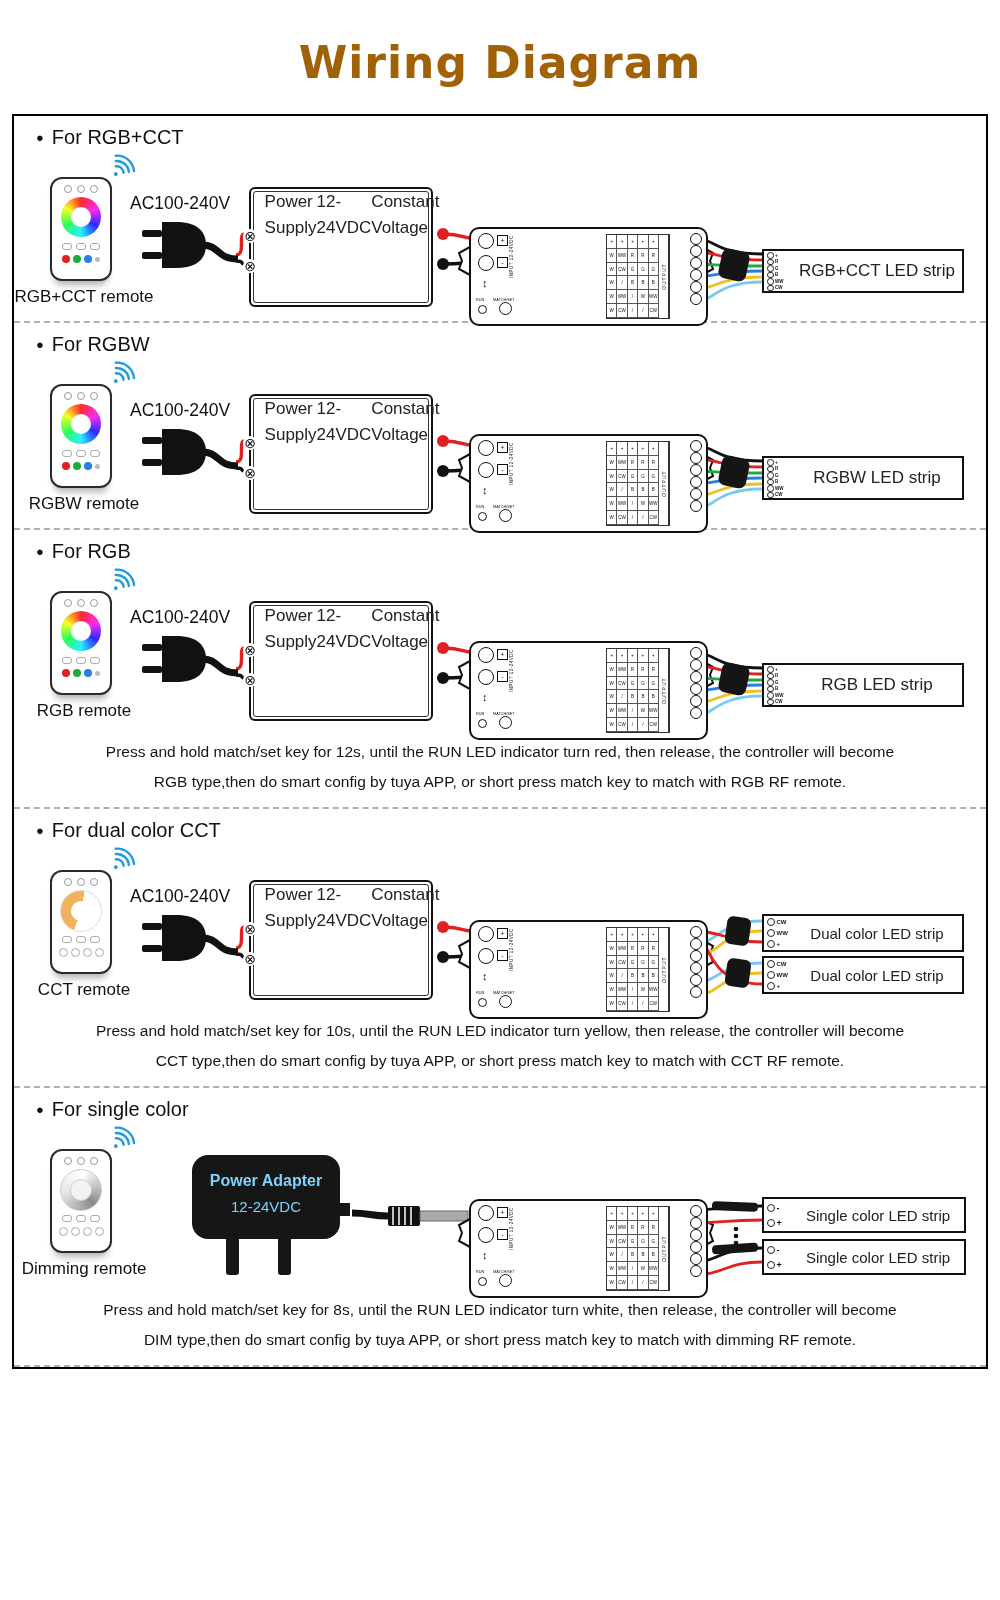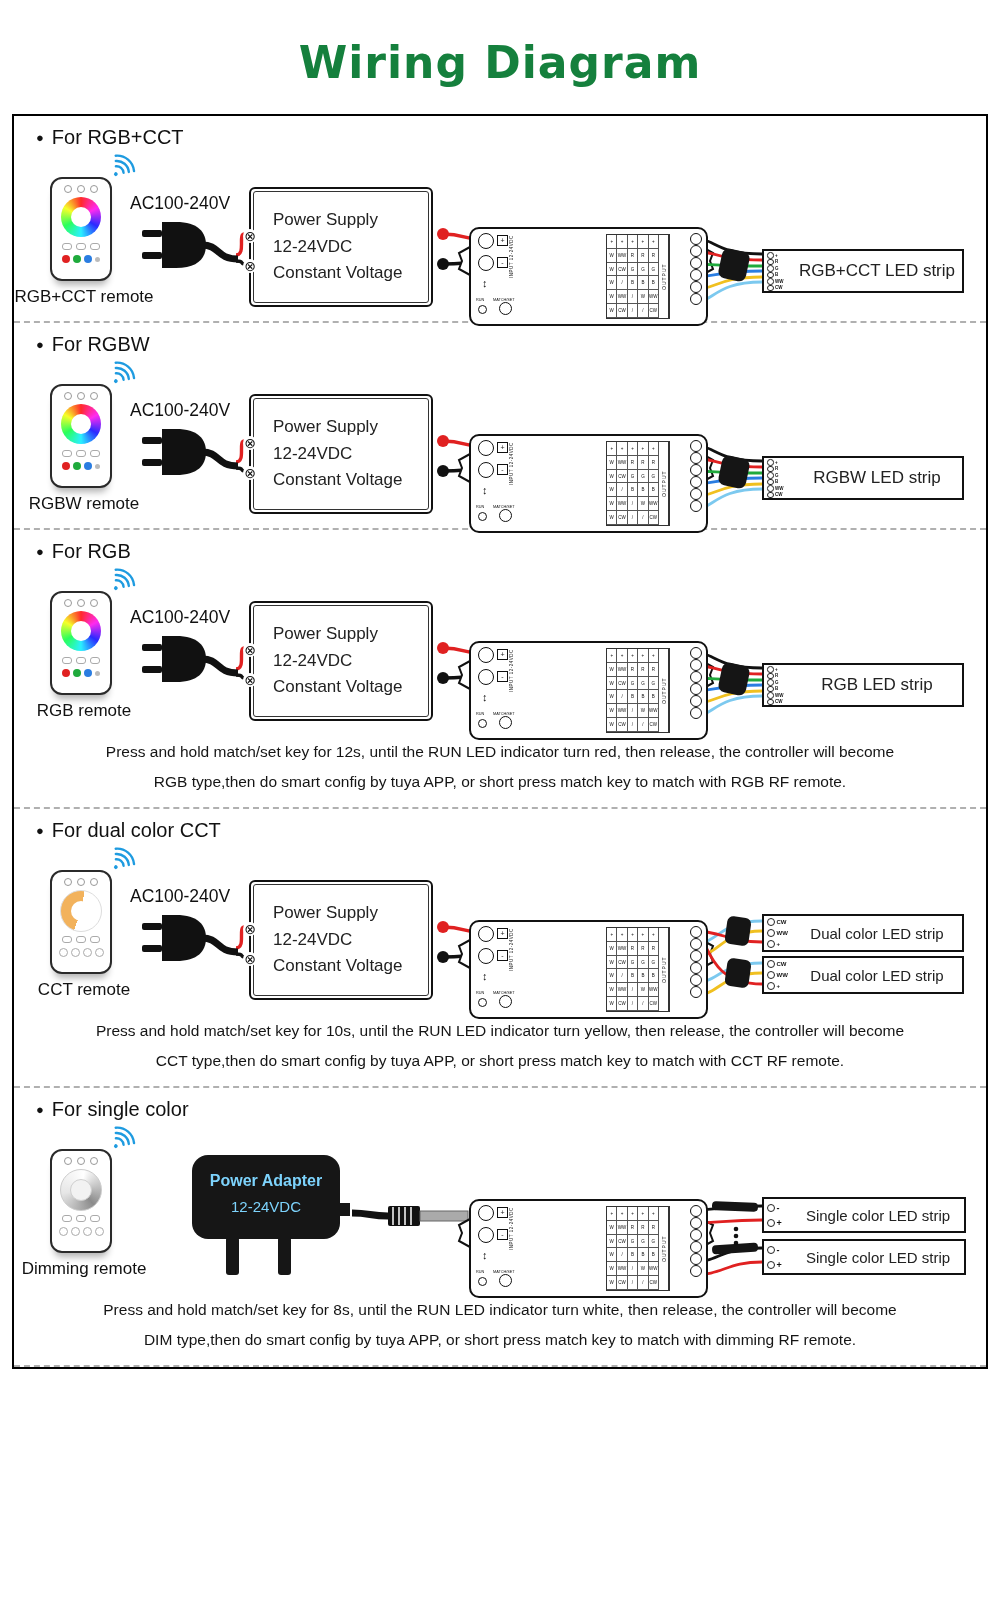--- a/index.html
+++ b/index.html
@@ -1,17 +1,17 @@
 <!DOCTYPE html>
 <html><head>
 <meta charset="utf-8">
 <style>
   html,body{margin:0;padding:0;background:#fff;color:#1b1b1b;font-family:"Liberation Sans",sans-serif;}
   .page{width:1000px;min-height:1600px;background:#fff;}
-  .title{ text-align:center;font-family:"DejaVu Sans",sans-serif;font-weight:bold;font-size:44px;line-height:54px;letter-spacing:1px;color:#15803d;margin:0;padding:36px 0 24px;}
+  .title{ text-align:center;font-family:"DejaVu Sans",sans-serif;font-weight:bold;font-size:44px;line-height:54px;letter-spacing:1px;color:#a16207;margin:0;padding:36px 0 24px;}
   .main-box{margin:0 12px 14px;border:2px solid #000;background:#fff;}
   .sec{position:relative;padding-top:8px;border-bottom:2px dashed #b0b0b0;}
   .sec-header{font-size:20px;color:#111;margin:2px 0 0 22px;}
   .bullet{font-size:13px;vertical-align:2px;margin-right:8px;}
   .diag{position:relative;height:172px;}
   .slot{position:absolute;}
   .wires{position:absolute;inset:0;width:100%;height:100%;}
   
   .pos-wifi{left:92px;top:4px;}
   .pos-remote{left:36px;top:28px;}
@@ -32,21 +32,21 @@
   .r-mid{position:absolute;top:64px;left:0;right:0;display:flex;justify-content:space-around;padding:0 8px;}
   .r-mid i{width:8px;height:5px;border:1px solid #aaa;border-radius:3px;}
   .r-dots{position:absolute;top:76px;left:0;right:0;display:flex;justify-content:center;gap:3px;align-items:center;}
   .r-dots i{width:8px;height:8px;border-radius:50%;}
   .r-dots .dr{background:#e02121}.r-dots .dg{background:#1faa3c}.r-dots .db{background:#2a7de1}
   .r-dots .ds{width:5px;height:5px;background:#bbb}
   .remote-cct .r-dots i,.remote-dim .r-dots i{width:7px;height:7px;background:#fff;border:1px solid #aaa;}
   
   .psu{position:relative;width:180px;height:116px;border:2.5px solid #111;border-radius:6px;background:#fff;}
   .psu::after{content:"";position:absolute;inset:2px;border:1px solid #333;border-radius:3px;pointer-events:none;}
-  .psu-lines{position:absolute;inset:0;display:flex;flex-direction:column;justify-content:center;padding-left:22px;font-size:17px;line-height:1.55;color:#222;}
+  .psu-lines{position:absolute;inset:0;display:flex;justify-content:center;padding-left:22px;font-size:17px;line-height:1.55;color:#222;}
   .screw{position:absolute;left:-8px;width:14px;height:14px;line-height:14px;text-align:center;font-size:14px;background:#fff;border-radius:50%;color:#111;z-index:3;}
   .screw.s1{top:40px}.screw.s2{top:70px}
   
   .ctrl{position:relative;width:235px;height:95px;border:2.5px solid #111;border-radius:10px;background:#fff;}
   .in-circ{position:absolute;left:7px;width:14px;height:14px;border:1.8px solid #111;border-radius:50%;background:#fff;}
   .in-circ.c1{top:4px}.in-circ.c2{top:26px}
   .pm{position:absolute;left:26px;width:9px;height:9px;border:1px solid #111;font-size:7px;line-height:9px;text-align:center;}
   .pm.p1{top:6px}.pm.p2{top:28px}
   .in-label{position:absolute;left:38px;top:3px;height:46px;writing-mode:vertical-rl;transform:rotate(180deg);font-size:4.5px;letter-spacing:.5px;color:#222;}
   .ud-icon{position:absolute;left:11px;top:48px;font-size:11px;color:#111;}

